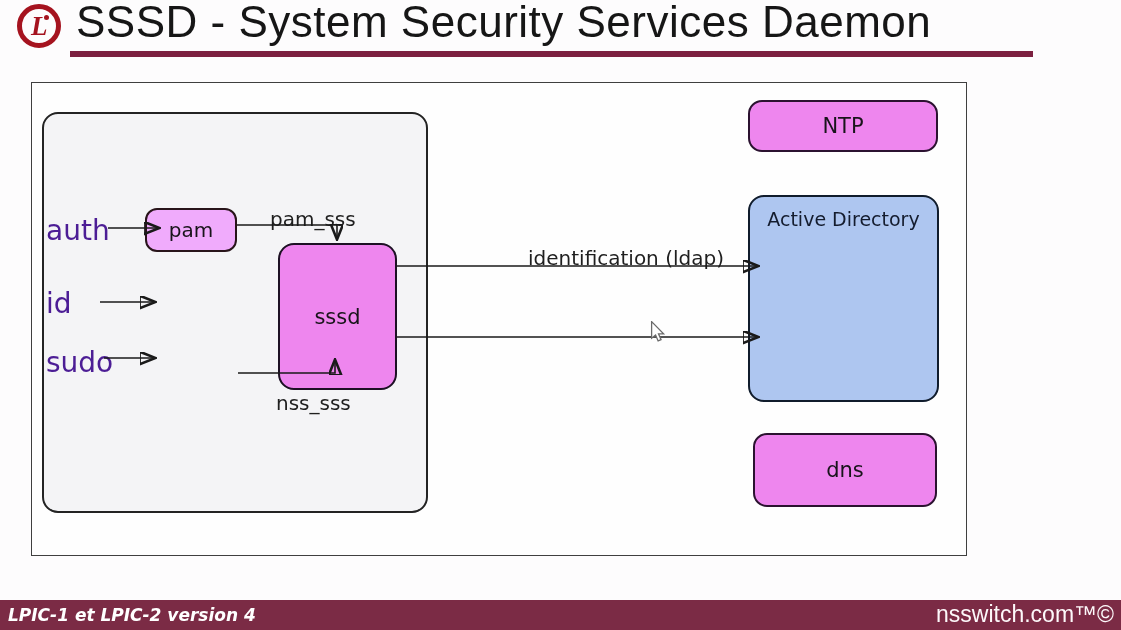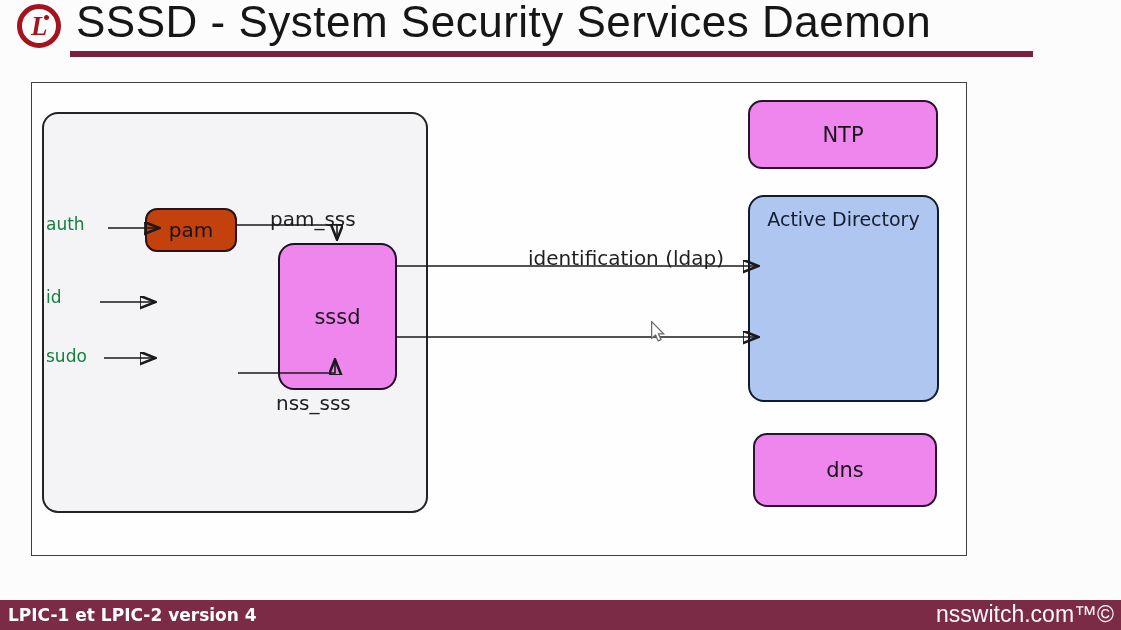--- a/index.html
+++ b/index.html
@@ -38,34 +38,34 @@
   }
   .client-group {
     position: absolute; left: 42px; top: 112px; width: 386px; height: 401px;
     background: #f4f4f6; border: 2px solid #232323; border-radius: 16px;
   }
   .node {
     position: absolute; display: flex; align-items: center; justify-content: center;
     font-family: "DejaVu Sans", sans-serif; color: #18141a; text-align: center;
   }
   .node-pam      { left: 145px; top: 208px; width: 92px;  height: 44px;
-                   background: #c2410c; border: 2px solid #28141a; border-radius: 12px; font-size: 20px; }
+                   background: #f0abfc; border: 2px solid #28141a; border-radius: 12px; font-size: 20px; }
   .node-nsswitch { left: 140px; top: 283px; width: 98px;  height: 111px;
                    background: #F2949E; border: 2px solid #28141a; border-radius: 14px; font-size: 20px; }
   .node-sssd     { left: 278px; top: 243px; width: 119px; height: 147px;
                    background: #EE86EE; border: 2px solid #1d1024; border-radius: 16px; font-size: 21px; }
-  .node-ntp      { left: 748px; top: 100px; width: 190px; height: 69px;
+  .node-ntp      { left: 748px; top: 100px; width: 190px; height: 52px;
                    background: #EE86EE; border: 2px solid #2b1230; border-radius: 14px; font-size: 21px; }
   .node-ad       { left: 748px; top: 195px; width: 191px; height: 207px;
                    background: #AEC6F0; border: 2px solid #101c2c; border-radius: 16px;
                    font-size: 19px; align-items: flex-start; padding-top: 11px; color: #141c2e; }
   .node-dns      { left: 753px; top: 433px; width: 184px; height: 74px;
                    background: #EE86EE; border: 2px solid #2b1230; border-radius: 14px; font-size: 21px; }
   .io-label {
-    position: absolute; font-size: 17px; color: #15803d; white-space: nowrap;
+    position: absolute; font-size: 28px; color: #4c1d95; white-space: nowrap;
   }
   .lbl-auth  { left: 46px;  top: 214px; }
   .lbl-id    { left: 46px;  top: 287px; }
   .lbl-sudo  { left: 46px;  top: 346px; }
   .edge-label {
     position: absolute; font-size: 20px; color: #1f1f1f; white-space: nowrap; margin-top: 12px;
   }
   .lbl-pamsss  { left: 270px; top: 195px; }
   .lbl-nsssss  { left: 276px; top: 379px; }
   .lbl-ident   { left: 528px; top: 234px; }
@@ -78,21 +78,21 @@
   .cursor {
     position: absolute; left: 650px; top: 321px; z-index: 6; pointer-events: none;
   }
   
   .footer-bar {
     position: absolute; left: 0; top: 600px; width: 1121px; height: 30px;
     background: #7B2B45;
   }
   .footer-course {
     position: absolute; left: 8px; top: 0; height: 30px; line-height: 30px;
-    font-family: "DejaVu Sans", sans-serif; font-weight: bold; 
+    font-family: "DejaVu Sans", sans-serif; font-weight: bold; font-style: italic;
     font-size: 17px; color: #ffffff; white-space: nowrap;
   }
   .footer-brand {
     position: absolute; right: 7px; top: 0; height: 30px; line-height: 29px;
     font-family: "Liberation Sans", sans-serif; font-size: 23px; color: #fdf8fa;
     white-space: nowrap;
   }
 </style>
 </head>
 <body>

